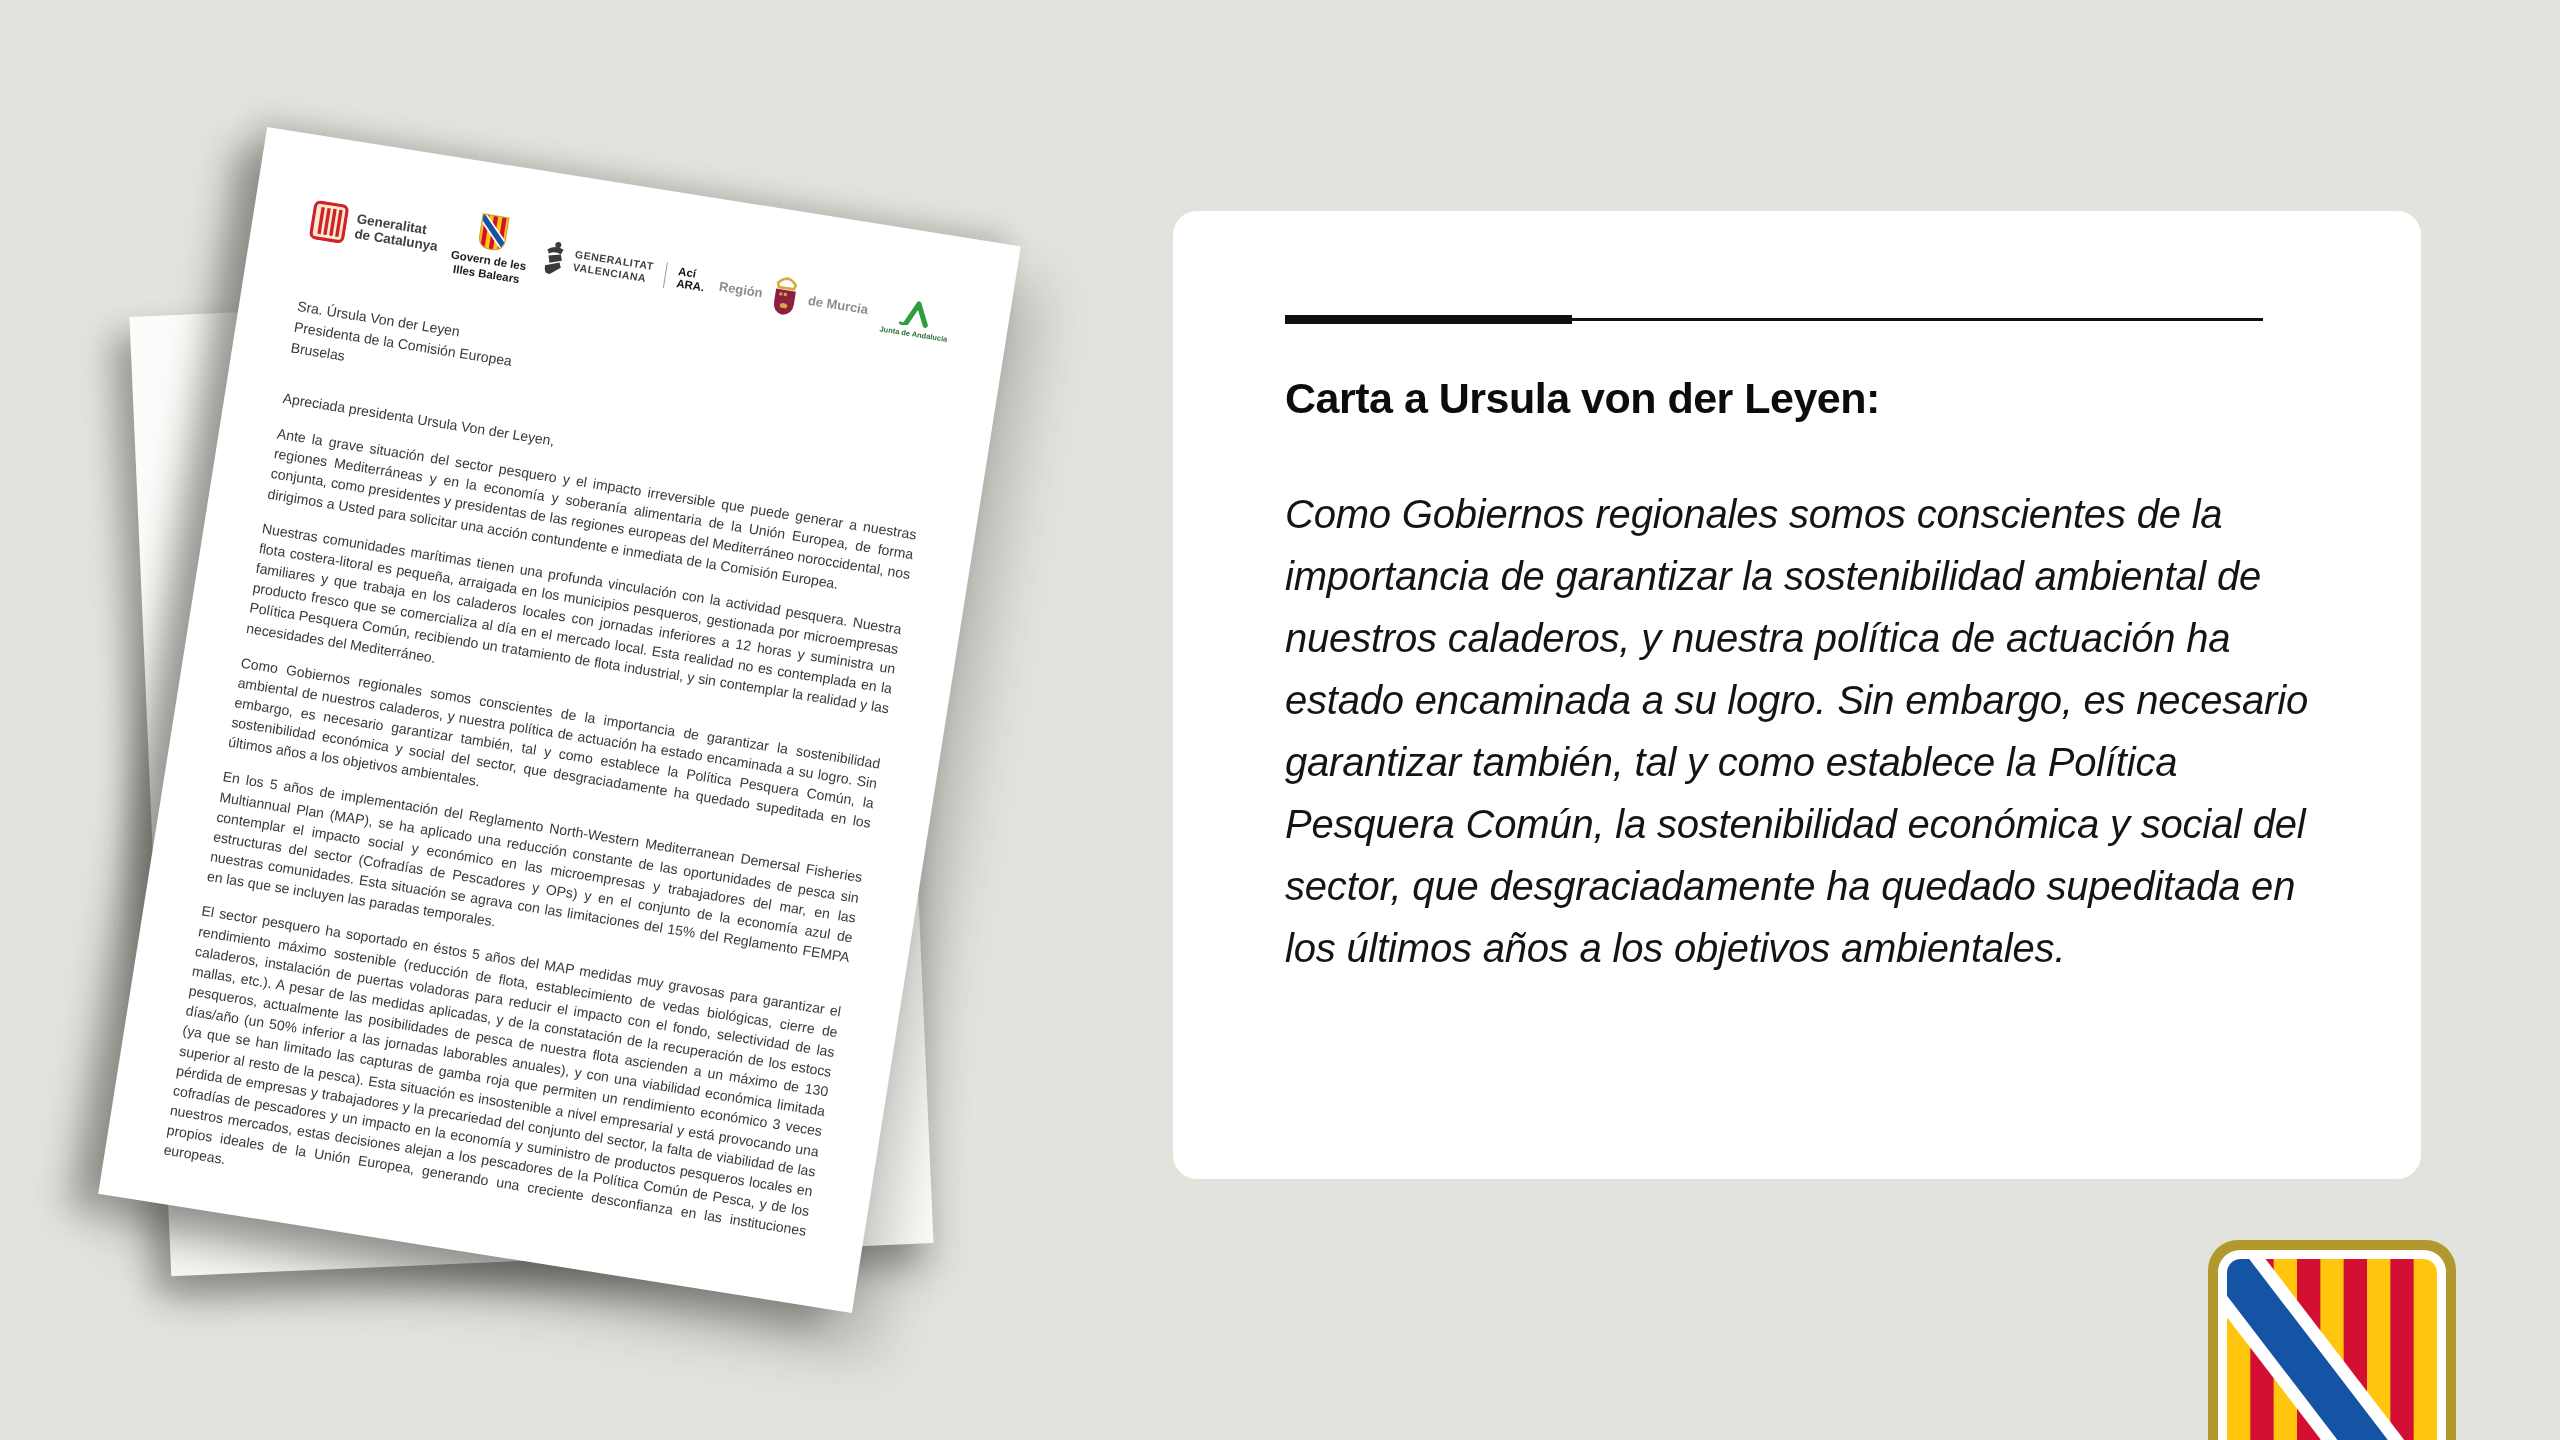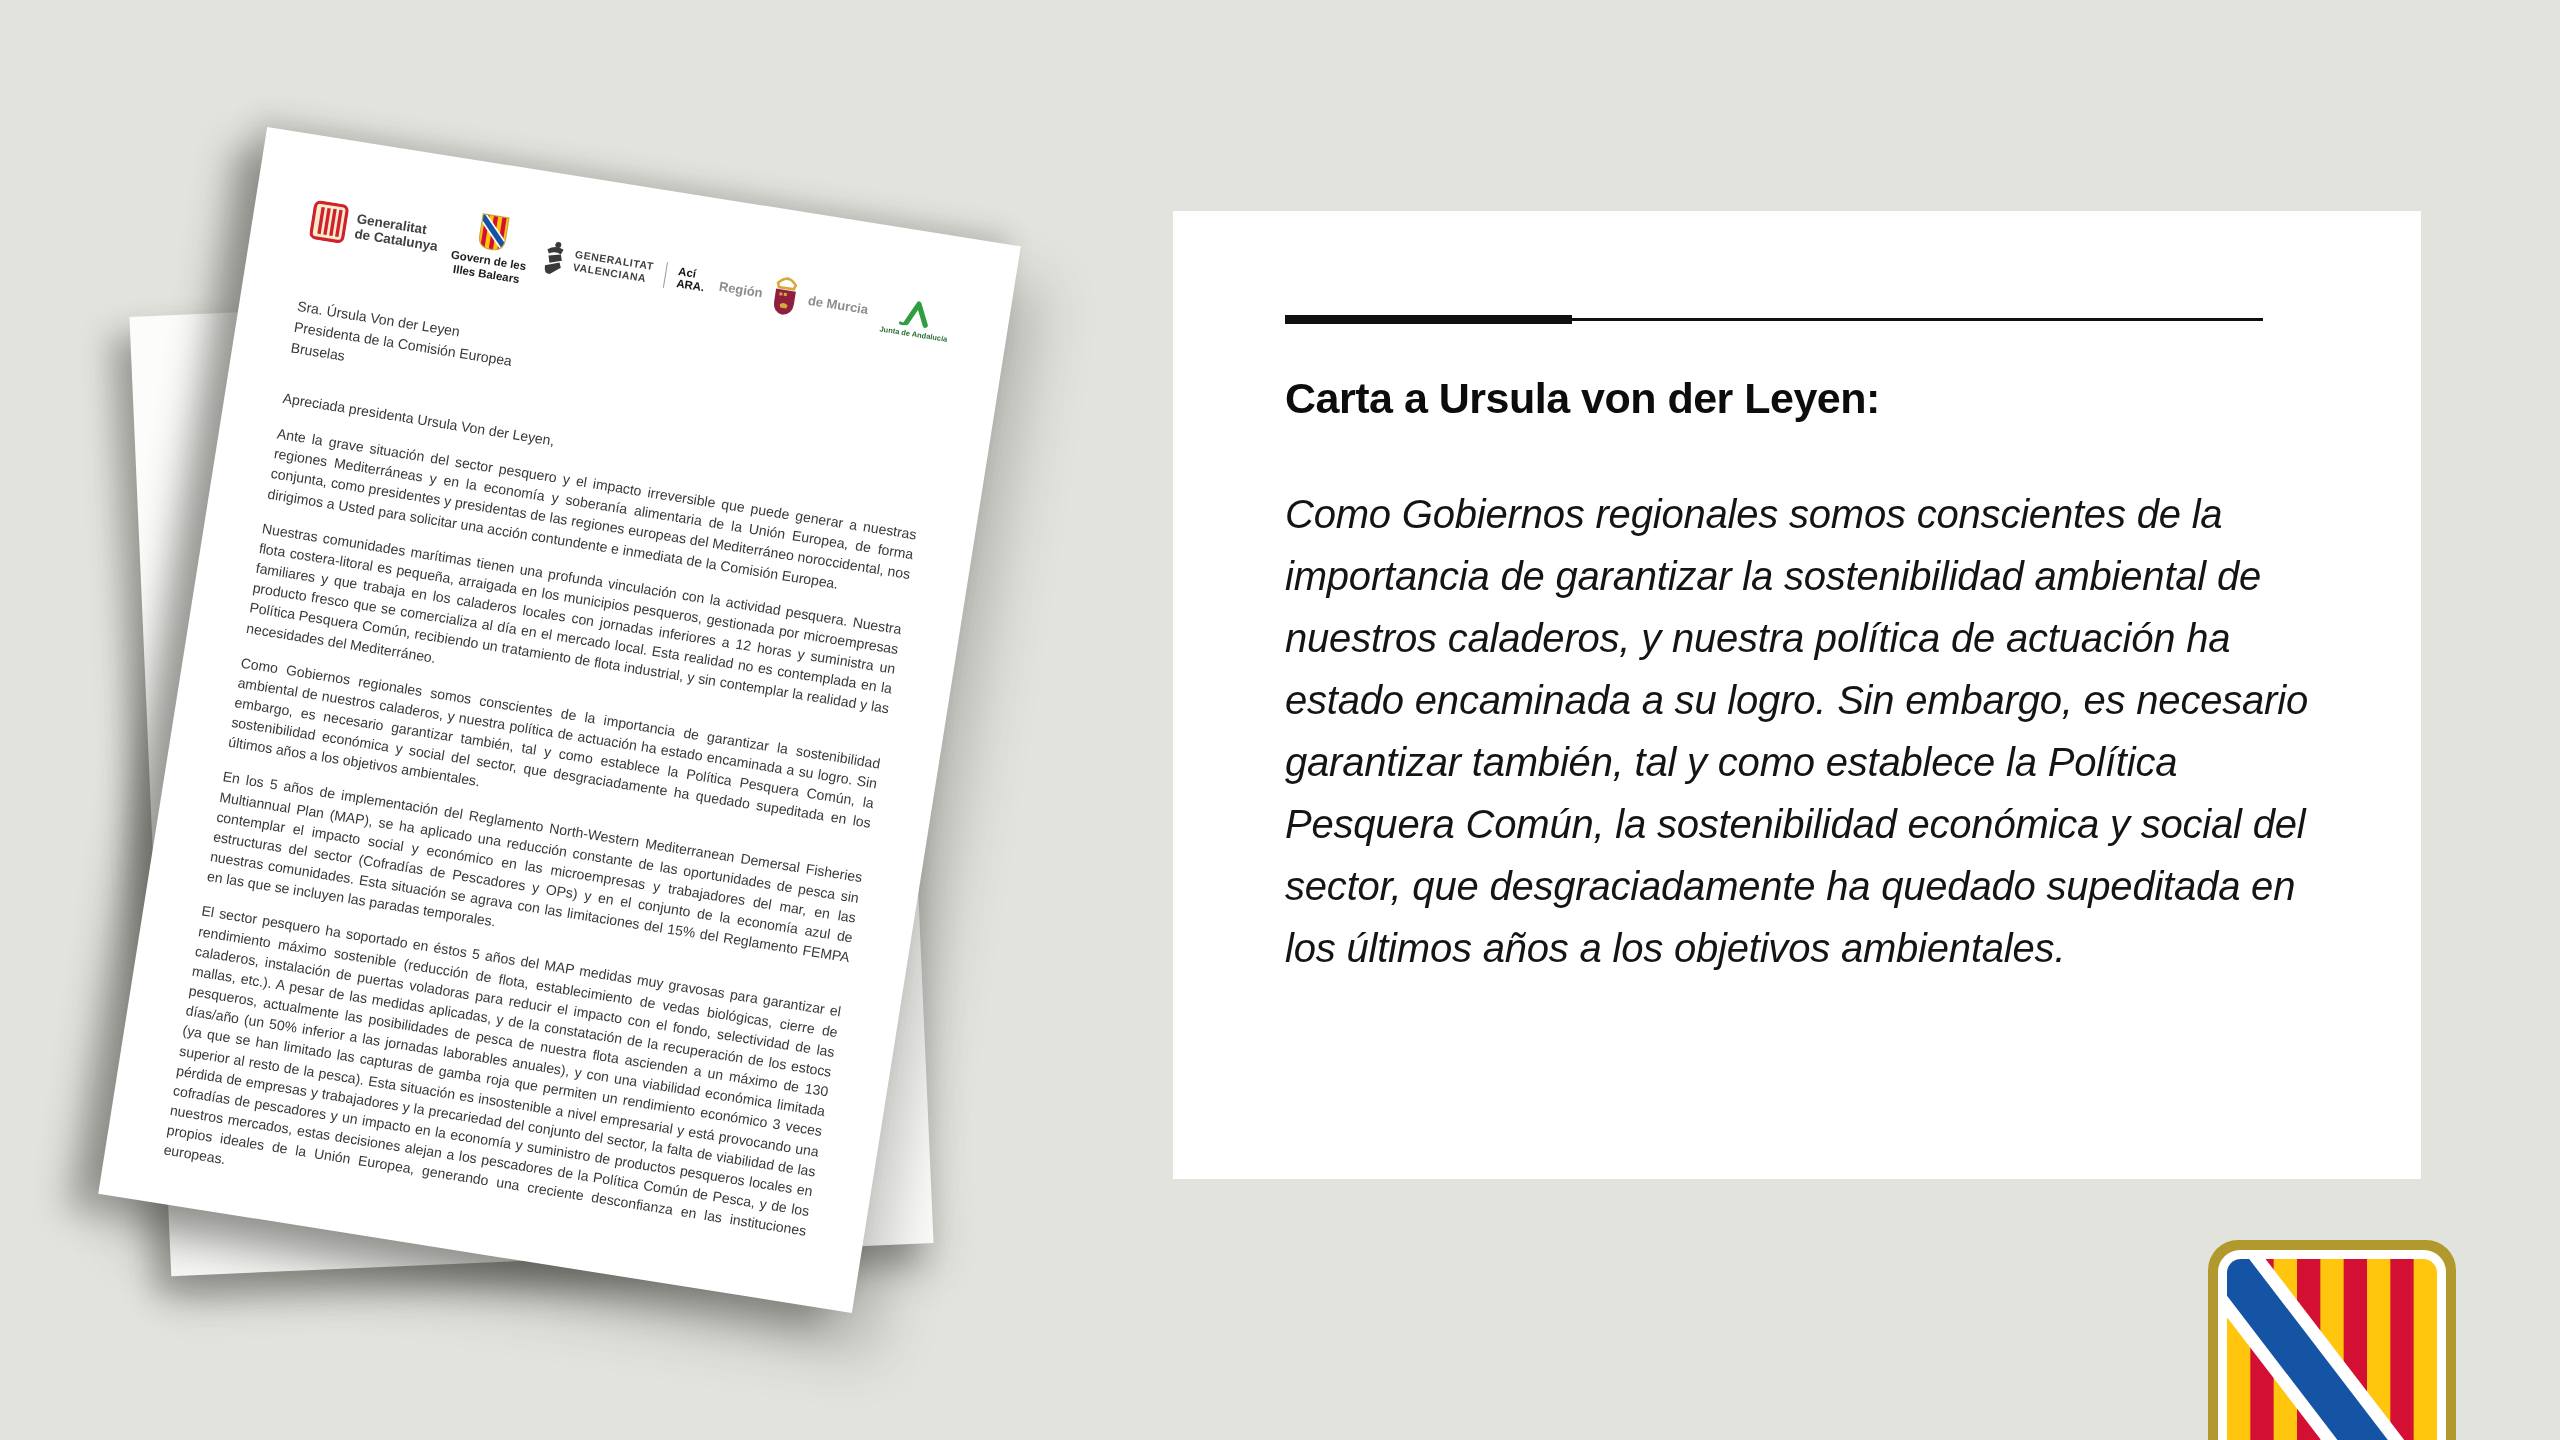--- a/index.html
+++ b/index.html
@@ -42,21 +42,21 @@
   .lh-and{flex-direction:column;gap:2px;text-align:center;margin-top:8px;}
   .and-text{font-size:7.5px;font-weight:bold;color:#2c6e35;}
 
   .recipient{font-size:14px;line-height:1.5;margin-bottom:32px;}
   .salutation{font-size:14px;margin:0 0 18px;}
   .front-page p.body{font-size:14px;line-height:1.44;text-align:justify;margin:0 0 15px;}
 
   
   .quote-card{
     position:absolute;left:1173px;top:211px;width:1248px;height:968px;
-    background:#ffffff;box-sizing:border-box;padding:104px 112px 0;
+    background:#ffffff;box-sizing:border-box;padding:104px 112px 0;border-radius:24px;
   }
   .rule{display:flex;align-items:center;width:978px;}
   .rule-thick{width:287px;height:9px;background:#101010;}
   .rule-thin{flex:1;height:3px;background:#101010;}
   .card-title{
     margin:50px 0 0;font-size:43px;font-weight:bold;letter-spacing:-.5px;color:#0c0c0c;
   }
   .card-quote{
     margin:60px 0 0;width:1042px;font-size:40px;font-style:italic;
     line-height:1.55;letter-spacing:-.2px;color:#141414;

